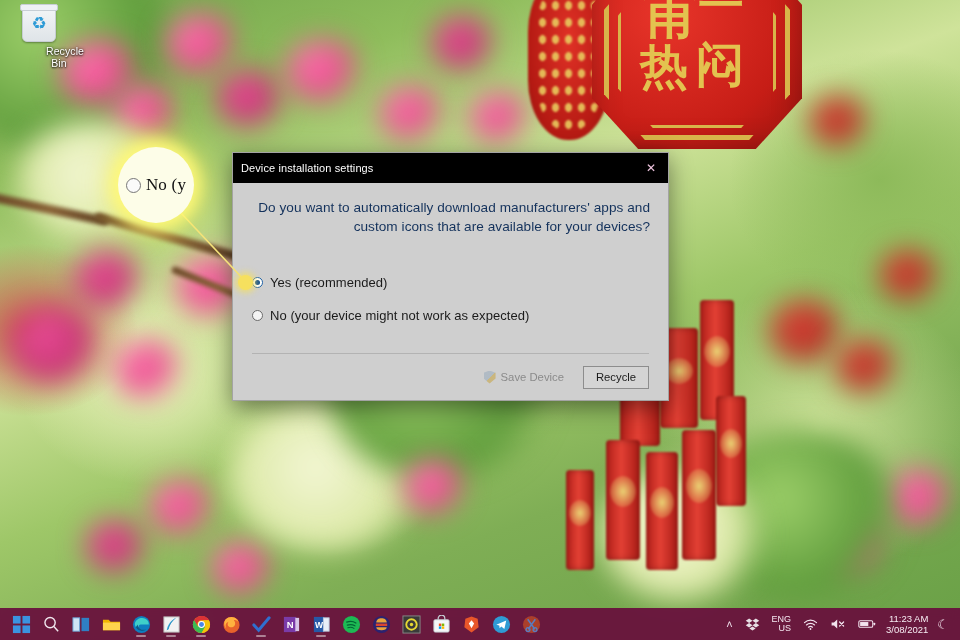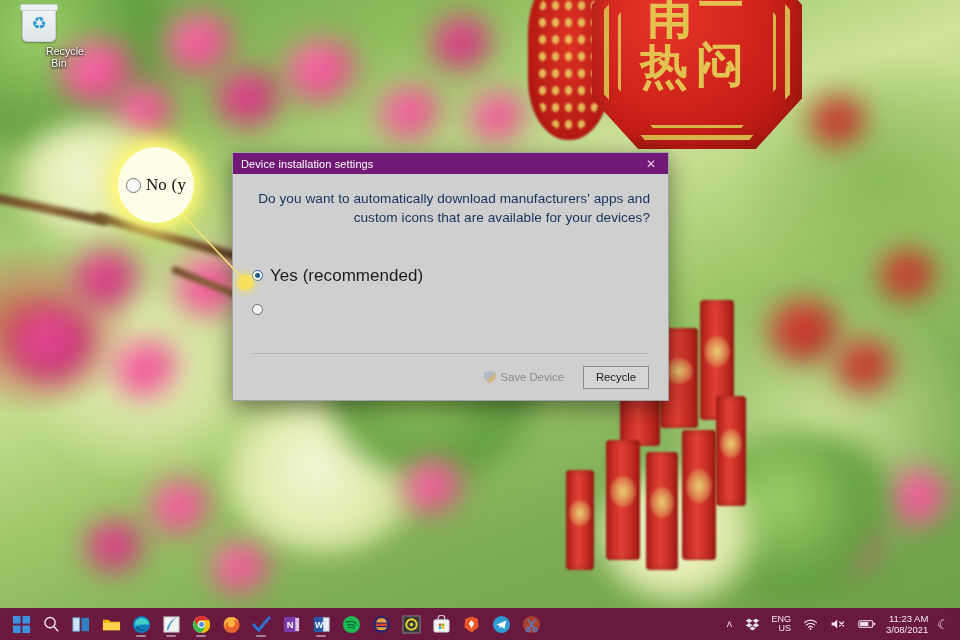--- a/index.html
+++ b/index.html
@@ -118,21 +118,21 @@
 
   
   #dialog {
     position:absolute; left:232px; top:152px; width:437px; height:249px;
     background:#cfcfcf;
     box-shadow:0 6px 22px rgba(0,0,0,.45);
     border:1px solid rgba(120,120,120,.5);
     display:flex; flex-direction:column;
   }
   #dialog-titlebar {
-    height:21px; background:#701a75;
+    height:30px; background:#000000;
     display:flex; align-items:center; justify-content:space-between;
     padding-left:8px; flex:0 0 auto;
   }
   #dialog-title {
     font-size:11px; color:#ffffff; letter-spacing:.1px;
   }
   #dialog-close {
     width:34px; height:21px; display:flex; align-items:center; justify-content:center;
     color:#f0c6e0; font-size:12px; line-height:1; cursor:default;
   }
@@ -154,21 +154,21 @@
     border:1px solid #6b6b6b; background:#f4f4f4;
     flex:0 0 auto; position:relative;
   }
   .radio.checked {
     border:1px solid #1b5fa8; background:#ffffff;
   }
   .radio.checked::after{
     content:""; position:absolute; left:2px; top:2px; width:5px; height:5px;
     border-radius:50%; background:#0b4b91;
   }
-  .radio-label { font-size:17px; color:#1b1b1b; letter-spacing:.05px; }
+  .radio-label { font-size:13px; color:#1b1b1b; letter-spacing:.05px; }
 
   #dialog-sep {
     position:absolute; left:19px; right:19px; bottom:46px;
     height:1px; background:#b3b3b3;
   }
   #dialog-footer {
     position:absolute; left:0; right:0; bottom:0; height:46px;
     display:flex; align-items:center; justify-content:flex-end;
     gap:10px; padding-right:19px;
   }
@@ -326,20 +326,21 @@
   <div id="dialog-body">
     <div id="dialog-question">Do you want to automatically download manufacturers' apps and custom icons that are available for your devices?</div>
 
     <div class="radio-row" id="radio-yes-row">
       <span class="radio checked"></span>
       <span class="radio-label">Yes (recommended)</span>
     </div>
 
     <div class="radio-row" id="radio-no-row">
       <span class="radio"></span>
+      <span class="radio-label">No (your device might not work as expected)</span>
     </div>
 
     <div id="dialog-sep"></div>
 
     <div id="dialog-footer">
       <div id="save-changes-button">
         <span class="shield"></span>
         <span>Save Device</span>
       </div>
       <div id="cancel-button">

